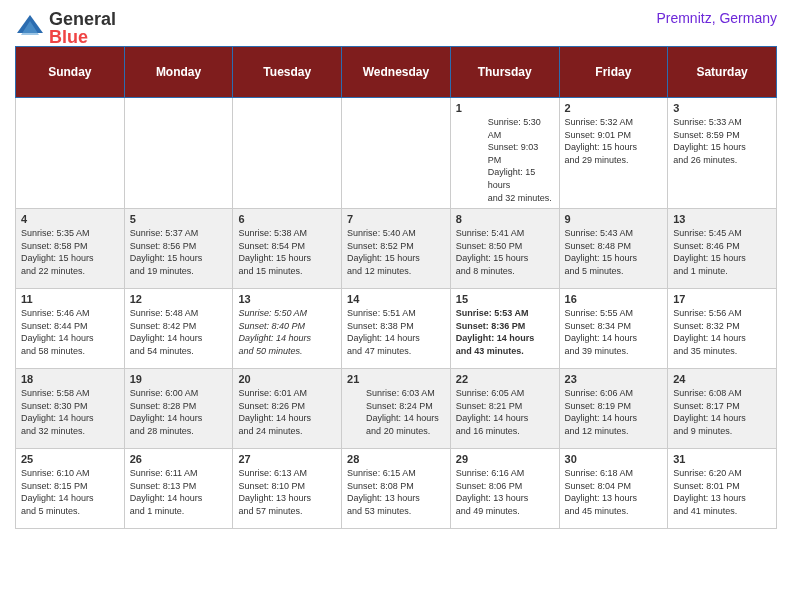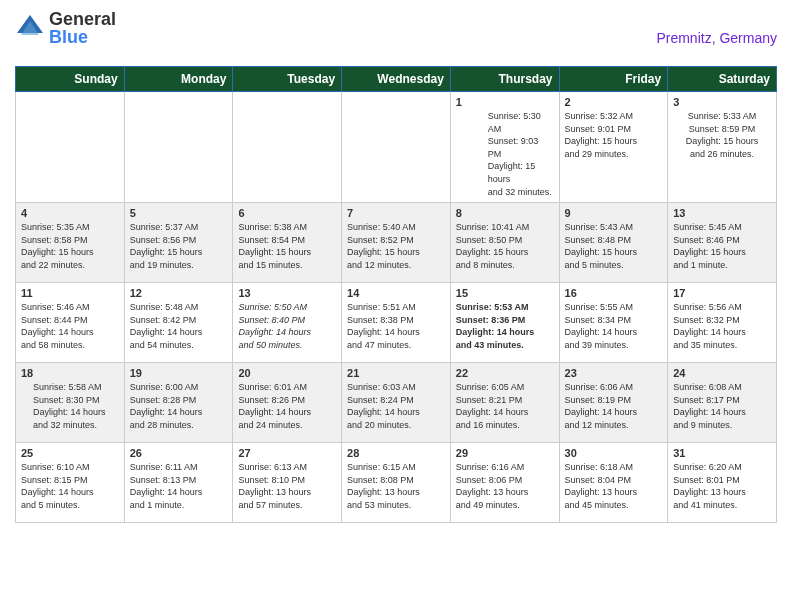--- a/index.html
+++ b/index.html
@@ -11,41 +11,41 @@
       overflow: hidden;
     }
     .page {
       width: 792px;
       height: 612px;
       padding: 10px 15px;
     }
     .header {
       display: flex;
       justify-content: space-between;
-      align-items: flex-end;
-      margin-bottom: 20px;
+      align-items: flex-start;
+      margin-bottom: 0;
     }
     .logo {
       display: flex;
       align-items: center;
     }
     .logo-text {
       display: flex;
       flex-direction: column;
       line-height: 1;
     }
     .logo-general {
       font-size: 18px;
       font-weight: bold;
       color: #333;
     }
     .logo-blue {
       font-size: 18px;
       font-weight: bold;
-      color: #3b82f6;
+      color: #ef4444;
     }
     .logo-icon {
       width: 30px;
       height: 30px;
       margin-right: 4px;
     }
     .title-block {
       text-align: right;
     }
     .month-year {
@@ -56,24 +56,24 @@
     .location {
       font-size: 14px;
       color: #6d28d9;
     }
     .calendar {
       width: 100%;
       border-collapse: collapse;
       table-layout: fixed;
     }
     .calendar th {
-      background-color: #14532d;
+      background-color: #7f1d1d;
       color: white;
-      text-align: right;
-      padding: 5px 6px;
+      text-align: center;
+      padding: 18px 6px;
       font-size: 12px;
       font-weight: bold;
       border: 1px solid #2b6cb0;
     }
     .calendar td {
       vertical-align: top;
       border: 1px solid #ccc;
       padding: 4px 5px;
       font-size: 9.5px;
       color: #333;
@@ -151,21 +151,21 @@
           </td>
           <td>
             <span class="day-num">2</span>
             <div class="day-info" style="white-space: pre-line;">Sunrise: 5:32 AM
 Sunset: 9:01 PM
 Daylight: 15 hours
 and 29 minutes.</div>
           </td>
           <td>
             <span class="day-num">3</span>
-            <div class="day-info" style="white-space: pre-line; text-align: center;">Sunrise: 5:33 AM
+            <div class="day-info" style="white-space: pre-line;">Sunrise: 5:33 AM
 Sunset: 8:59 PM
 Daylight: 15 hours
 and 26 minutes.</div>
           </td>
         </tr>
         <tr class="row-even">
           <td>
             <span class="day-num">4</span>
             <div class="day-info" style="white-space: pre-line;">Sunrise: 5:35 AM
 Sunset: 8:58 PM
@@ -188,21 +188,21 @@
           </td>
           <td>
             <span class="day-num">7</span>
             <div class="day-info" style="white-space: pre-line;">Sunrise: 5:40 AM
 Sunset: 8:52 PM
 Daylight: 15 hours
 and 12 minutes.</div>
           </td>
           <td>
             <span class="day-num">8</span>
-            <div class="day-info" style="white-space: pre-line;">Sunrise: 10:41 AM
+            <div class="day-info" style="white-space: pre-line;">Sunrise: 5:41 AM
 Sunset: 8:50 PM
 Daylight: 15 hours
 and 8 minutes.</div>
           </td>
           <td>
             <span class="day-num">9</span>
             <div class="day-info" style="white-space: pre-line;">Sunrise: 5:43 AM
 Sunset: 8:48 PM
 Daylight: 15 hours
 and 5 minutes.</div>
@@ -262,42 +262,42 @@
             <span class="day-num">17</span>
             <div class="day-info" style="white-space: pre-line;">Sunrise: 5:56 AM
 Sunset: 8:32 PM
 Daylight: 14 hours
 and 35 minutes.</div>
           </td>
         </tr>
         <tr class="row-even">
           <td>
             <span class="day-num">18</span>
-            <div class="day-info" style="white-space: pre-line; margin-left: 12px;">Sunrise: 5:58 AM
+            <div class="day-info" style="white-space: pre-line;">Sunrise: 5:58 AM
 Sunset: 8:30 PM
 Daylight: 14 hours
 and 32 minutes.</div>
           </td>
           <td>
             <span class="day-num">19</span>
             <div class="day-info" style="white-space: pre-line;">Sunrise: 6:00 AM
 Sunset: 8:28 PM
 Daylight: 14 hours
 and 28 minutes.</div>
           </td>
           <td>
             <span class="day-num">20</span>
             <div class="day-info" style="white-space: pre-line;">Sunrise: 6:01 AM
 Sunset: 8:26 PM
 Daylight: 14 hours
 and 24 minutes.</div>
           </td>
           <td>
             <span class="day-num">21</span>
-            <div class="day-info" style="white-space: pre-line;">Sunrise: 6:03 AM
+            <div class="day-info" style="white-space: pre-line; margin-left: 19px;">Sunrise: 6:03 AM
 Sunset: 8:24 PM
 Daylight: 14 hours
 and 20 minutes.</div>
           </td>
           <td>
             <span class="day-num">22</span>
             <div class="day-info" style="white-space: pre-line;">Sunrise: 6:05 AM
 Sunset: 8:21 PM
 Daylight: 14 hours
 and 16 minutes.</div>

